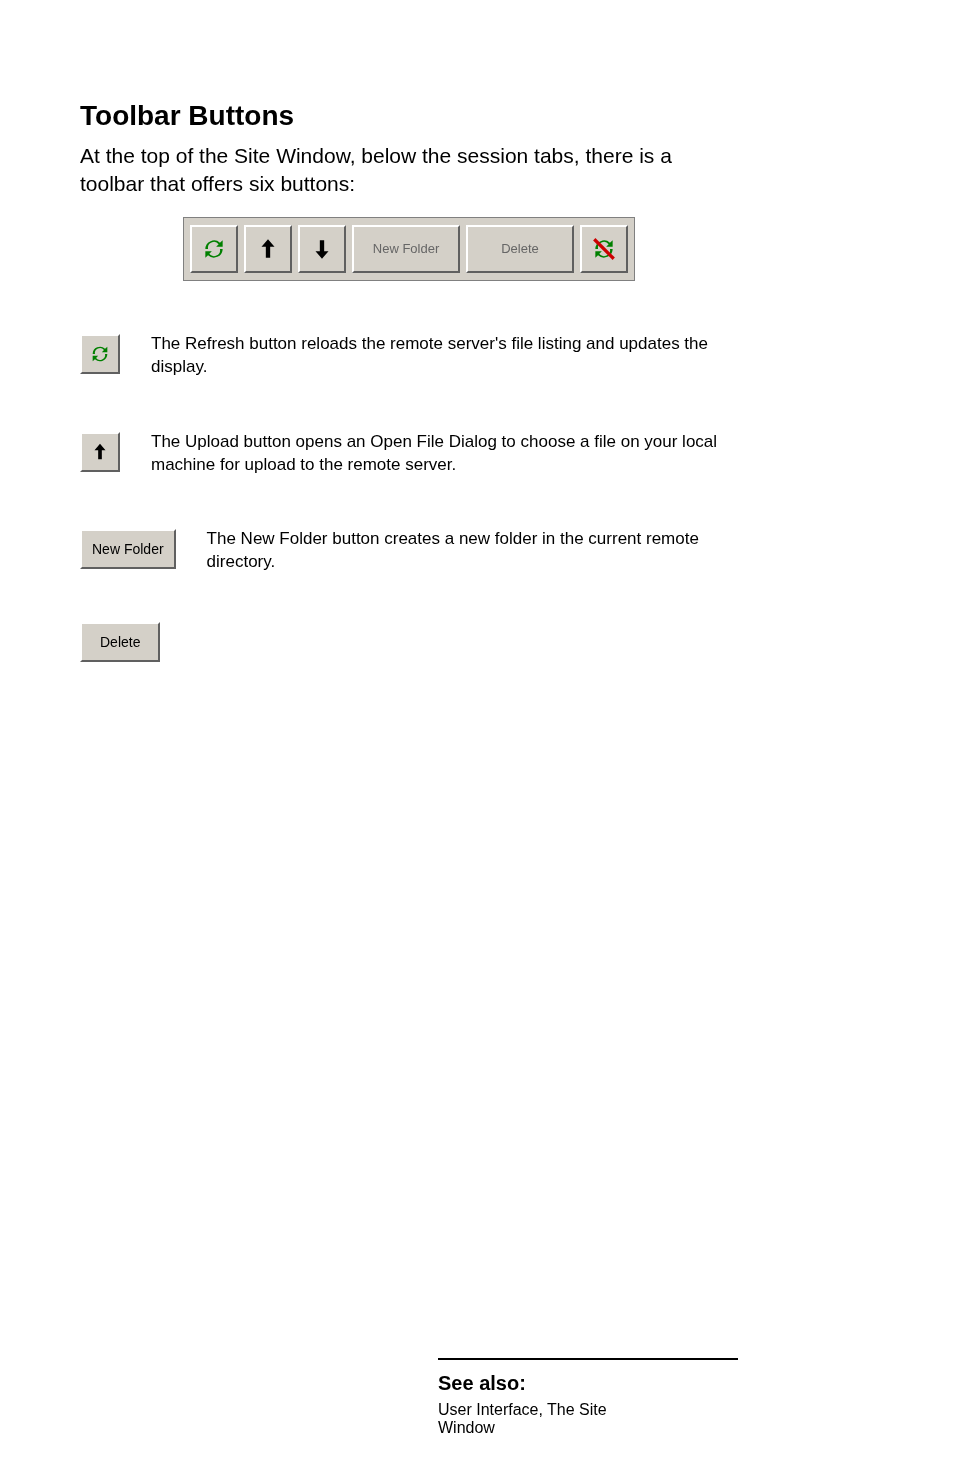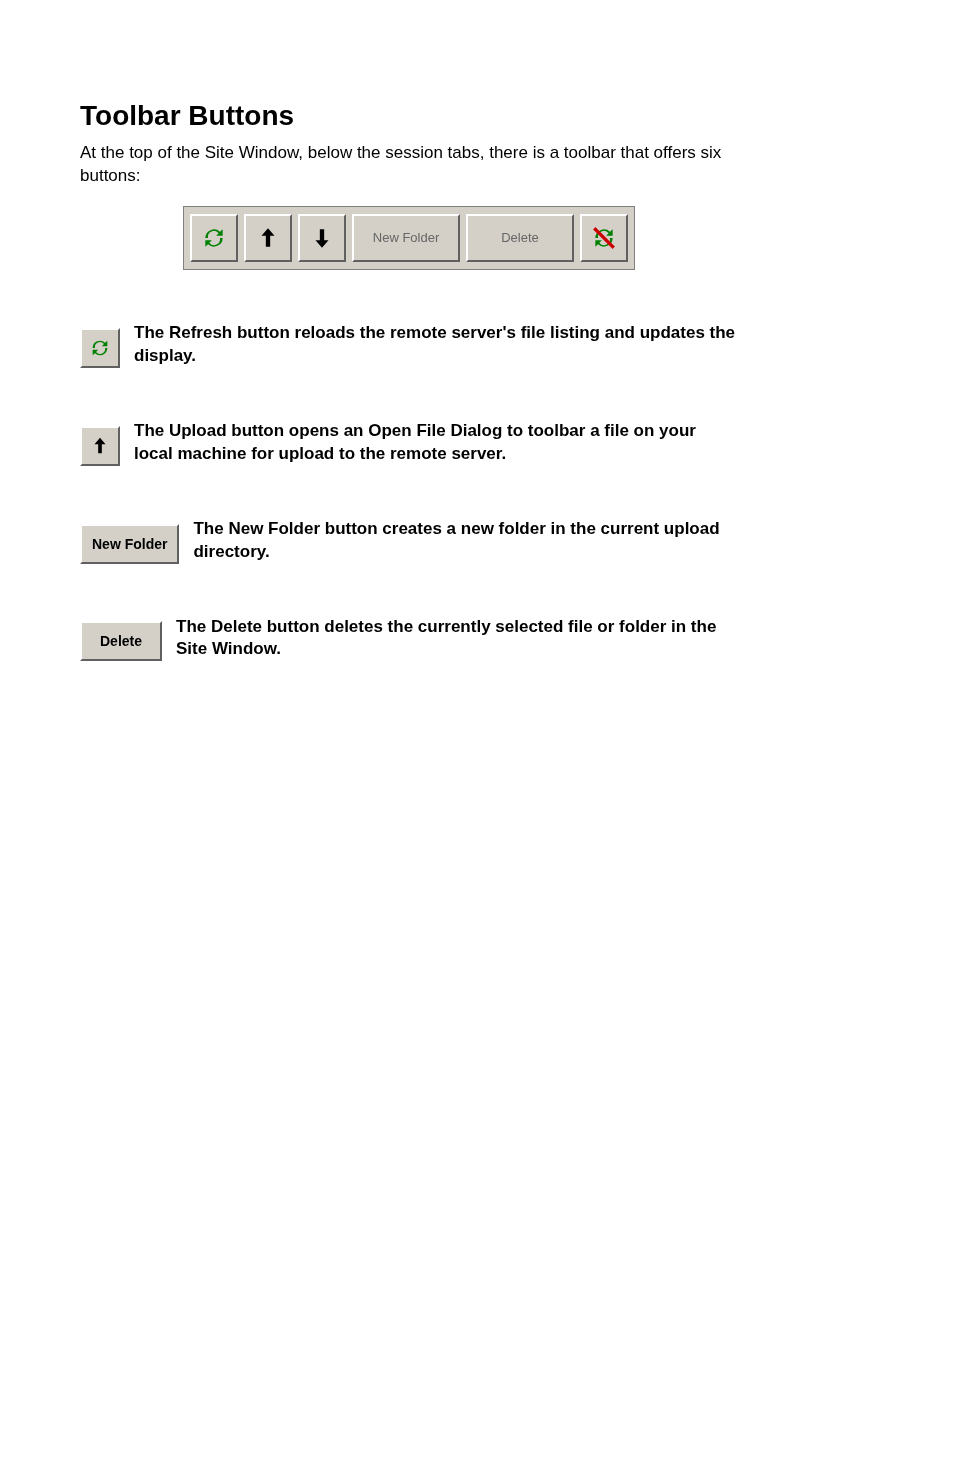--- a/index.html
+++ b/index.html
@@ -16,21 +16,21 @@
     height: 1475px;
     padding: 60px 80px 0 80px;
     box-sizing: border-box;
   }
   .section-title {
     font-size: 28px;
     font-weight: bold;
     margin: 40px 0 10px 0;
   }
   .body-text {
-    font-size: 17px;
+    font-size: 21px;
     line-height: 1.35;
     margin: 0;
   }
 
   
   .toolbar {
     width: 452px;
     height: 64px;
     margin: 18px auto 8px auto;
     background: #d4d0c8;
@@ -78,23 +78,22 @@
     vertical-align: middle;
   }
   .ex-btn.sq { width: 40px; height: 40px; }
   .ex-btn.txt { height: 40px; padding: 0 10px; font-size: 14px; }
 
   .item {
     margin-top: 48px;
   }
   .item-row {
     display: flex;
-    align-items: flex-end;
-    gap: 14px;
-    font-weight: bold;
+    align-items: center;
+    gap: 31px;
   }
   .item-desc {
     font-size: 17px;
     line-height: 1.35;
     flex: 1;
     padding-top: 4px;
   }
 
   
   .see-also {
@@ -173,38 +172,43 @@
     </div>
   </div>
 
   <div class="item">
     <div class="item-row">
       <span class="ex-btn sq">
         <svg width="22" height="22" viewBox="0 0 24 24">
           <path d="M12 3l6 7h-4v10h-4V10H6l6-7z" fill="#000"></path>
         </svg>
       </span>
-      <span class="item-desc">The Upload  button opens an Open File Dialog to toolbar a file on your local machine for upload to the remote server.</span>
+      <span class="item-desc">The Upload  button opens an Open File Dialog to choose a file on your local machine for upload to the remote server.</span>
     </div>
   </div>
 
 
   <div class="item">
     <div class="item-row">
       <span class="ex-btn txt">
         <span>New Folder</span>
       </span>
-      <span class="item-desc">The New Folder button creates a new folder in the current upload directory.</span>
+      <span class="item-desc">The New Folder button creates a new folder in the current remote directory.</span>
     </div>
   </div>
 
   <div class="item">
     <div class="item-row">
       <span class="ex-btn txt" style="padding:0 18px;">
         <span>Delete</span>
       </span>
-      <span class="item-desc">The Delete button deletes the currently selected file or folder in the Site Window.</span>
-    </div>
-  </div>
-
-
+    </div>
+  </div>
+
+
+  <div class="see-also">
+    <hr>
+    <h3>See also:</h3>
+    <p>User Interface, The   Site</p>
+    <p>Window</p>
+  </div>
 
 </div>
 
 </body></html>

